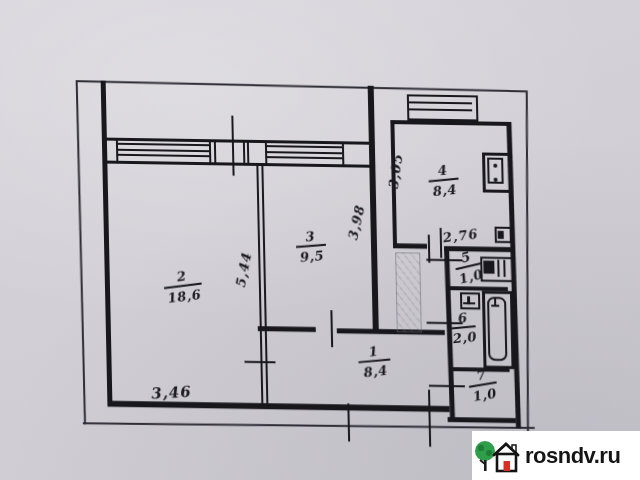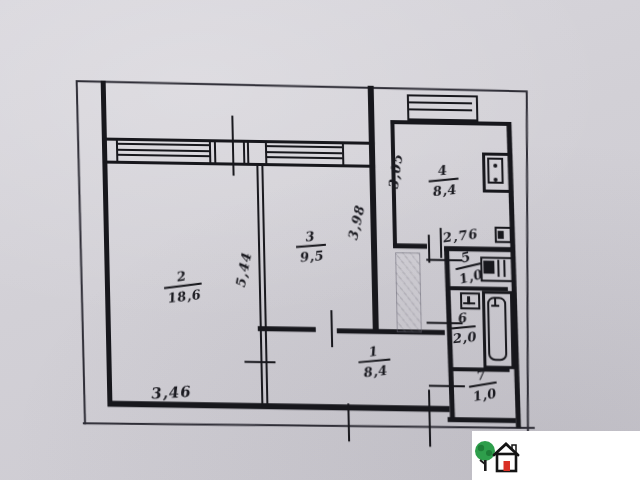--- a/index.html
+++ b/index.html
@@ -160,14 +160,15 @@
       <circle cx="13" cy="13" r="10" fill="#2e9e4b"></circle>
       <circle cx="9" cy="10" r="3.2" fill="#1e7d37"></circle>
       <circle cx="17" cy="15" r="3" fill="#1e7d37"></circle>
       <rect x="12" y="22" width="2.6" height="11" fill="#1b1b1b"></rect>
       <path d="M13 26 L8 22" stroke="#1b1b1b" stroke-width="2" fill="none"></path>
       <rect x="40" y="7" width="4" height="7" fill="#ffffff" stroke="#141414" stroke-width="1.5"></rect>
       <path d="M22 17 L34 6 L46 17" fill="#ffffff" stroke="#141414" stroke-width="2.8" stroke-linecap="round"></path>
       <rect x="25" y="16" width="19" height="17" fill="#ffffff" stroke="#141414" stroke-width="2.6"></rect>
       <rect x="31.5" y="23" width="6.5" height="10" fill="#d93025"></rect>
     </svg>
+    <span class="wm-text">rosndv.ru</span>
   </div>
 </div>
 
 </body></html>

